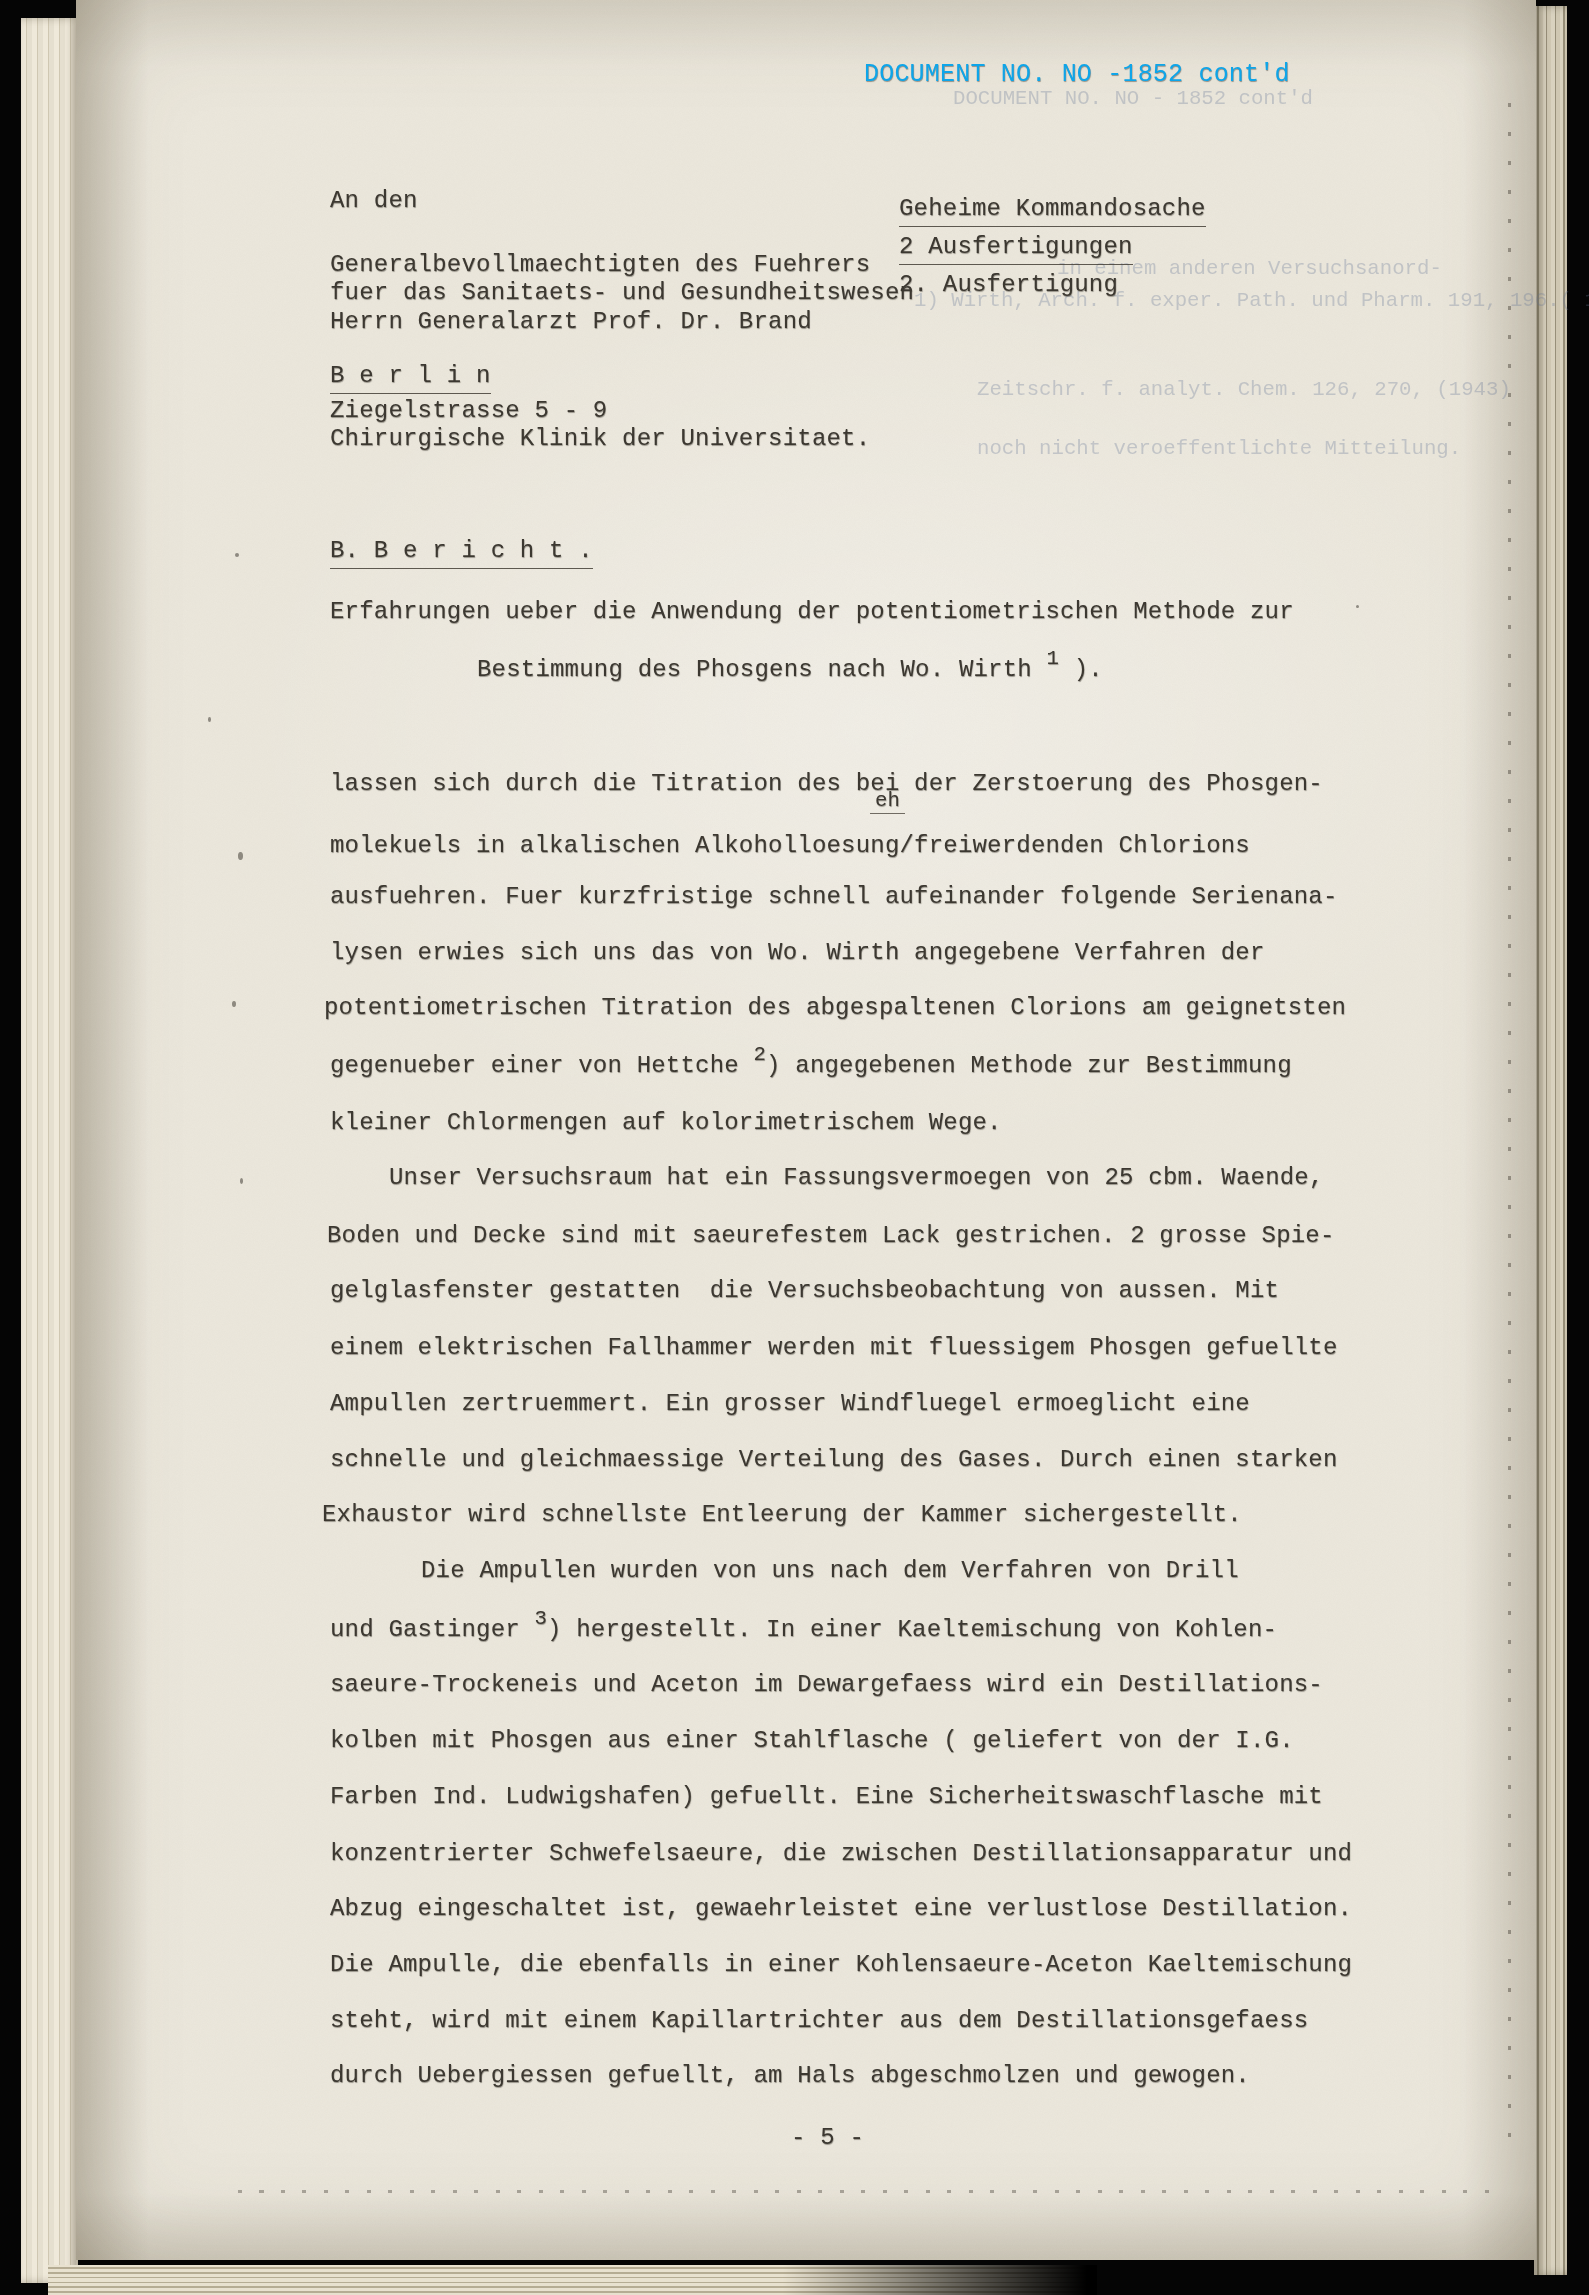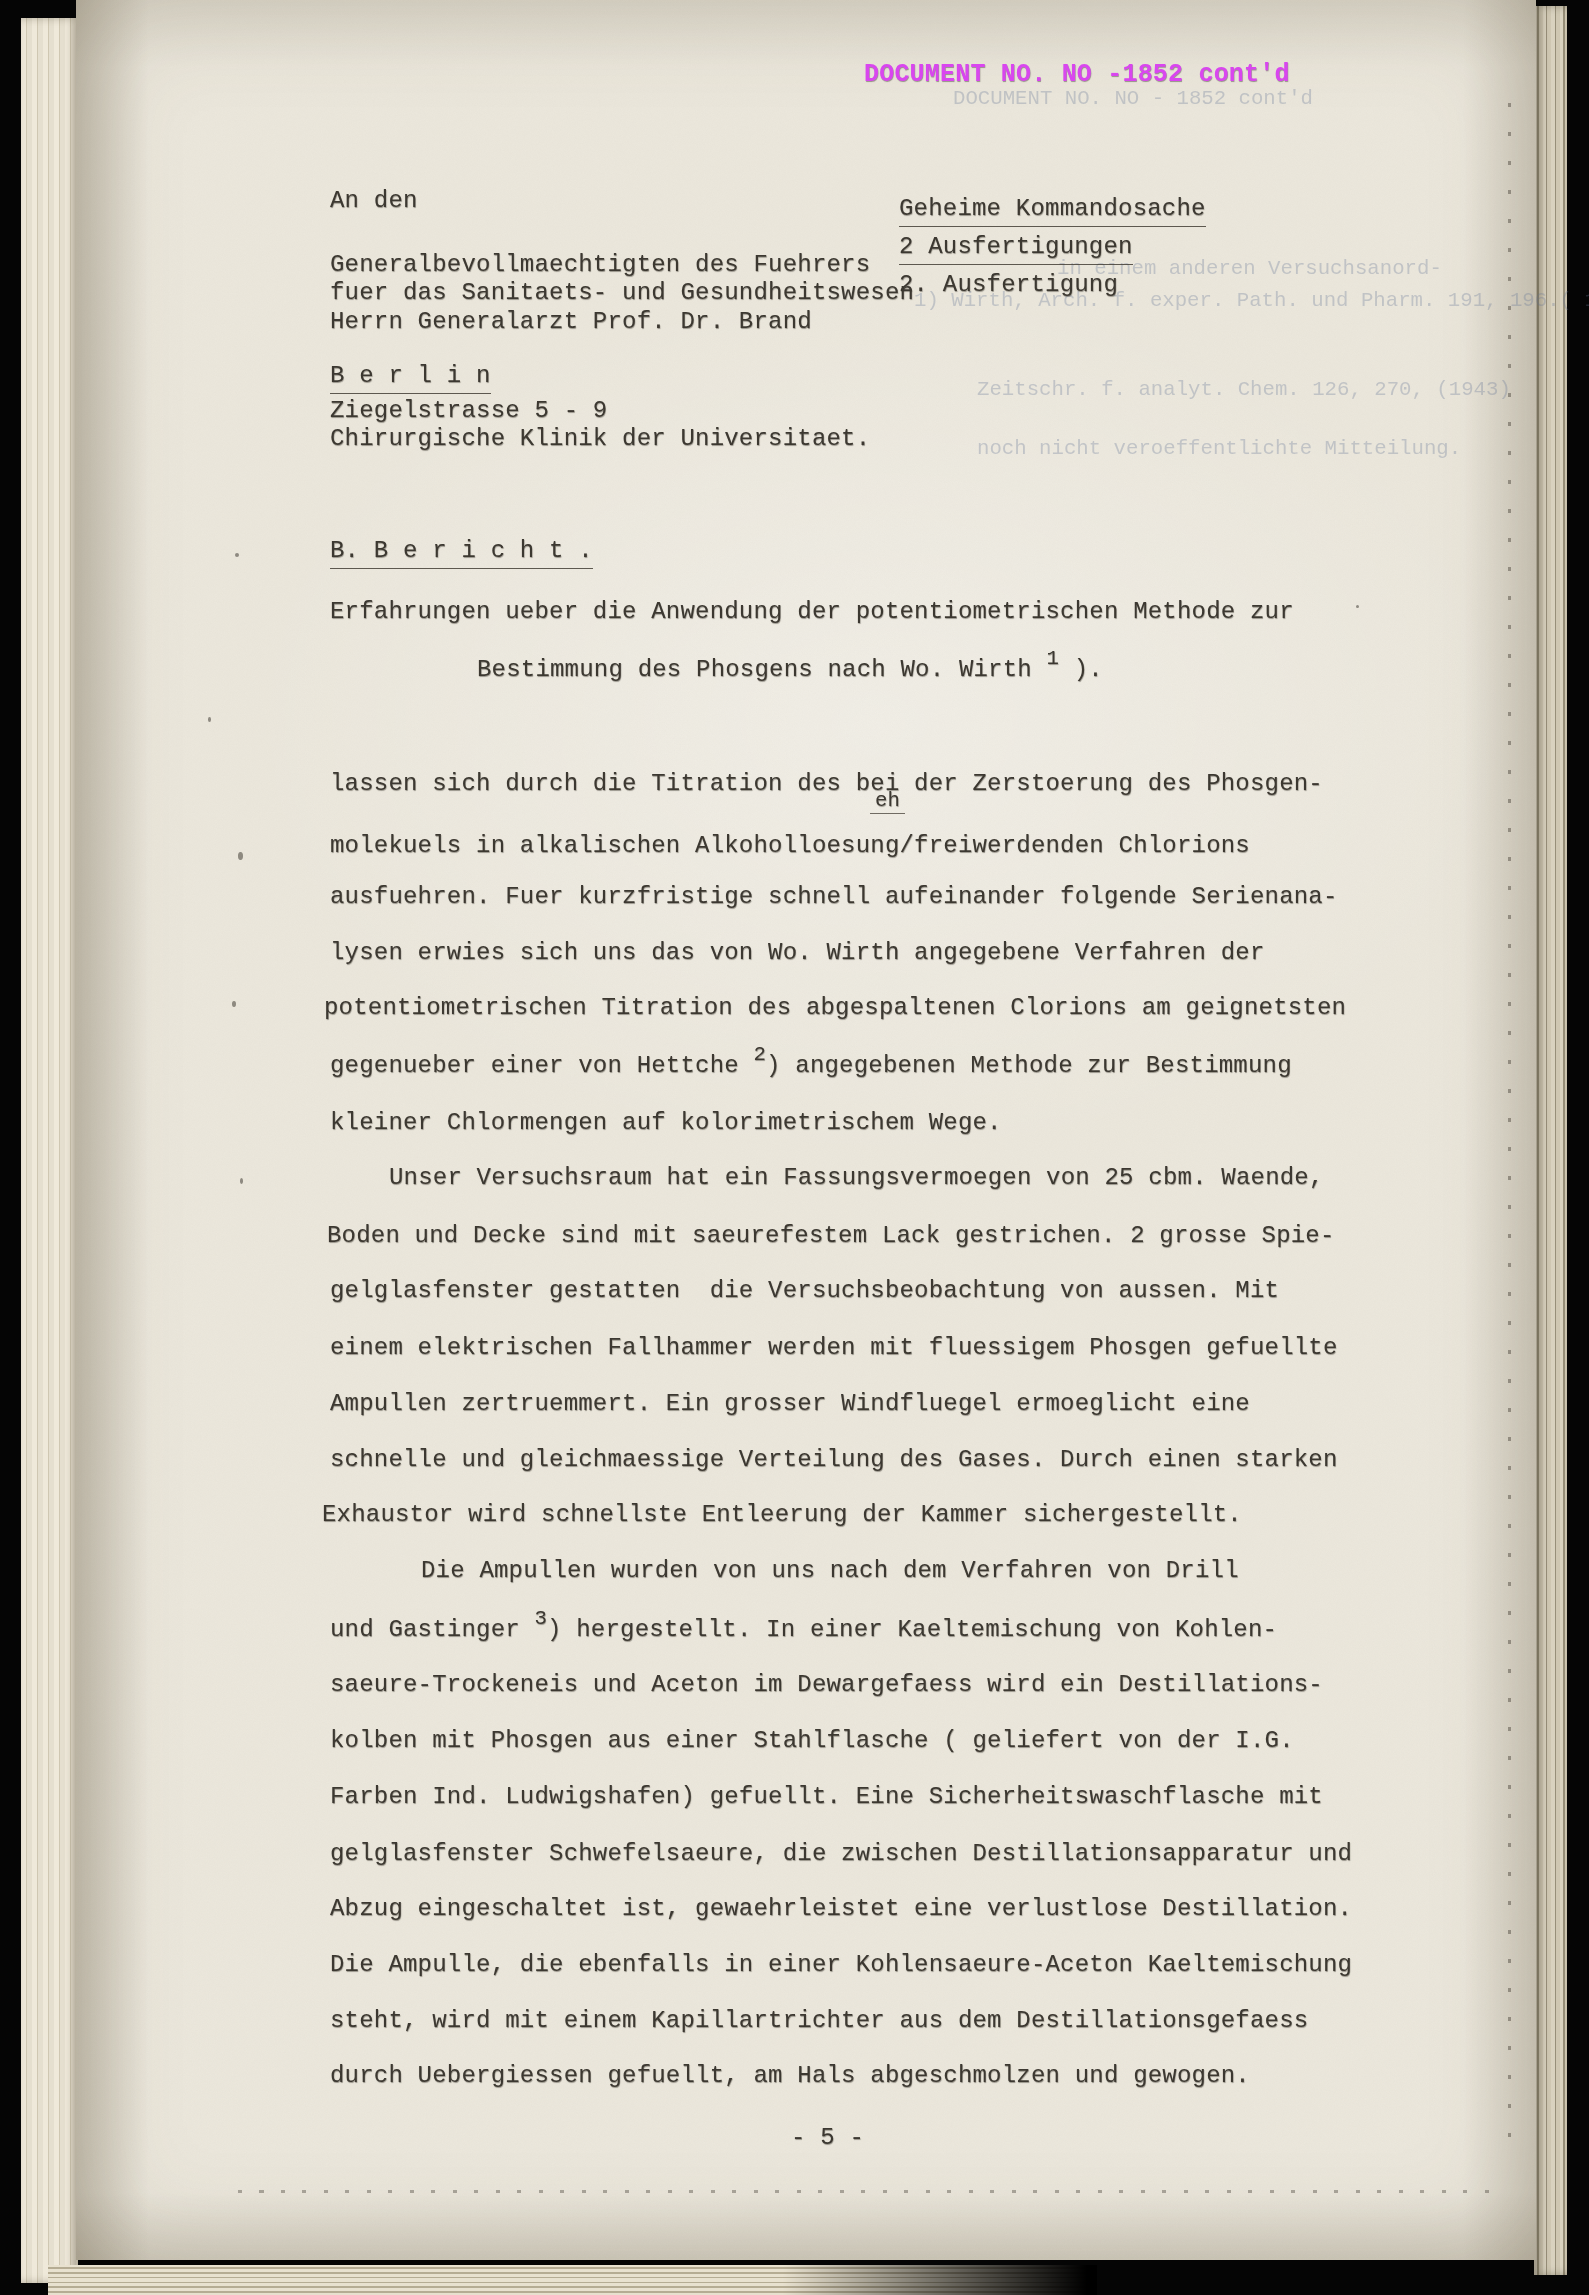--- a/index.html
+++ b/index.html
@@ -21,21 +21,21 @@
     background:
       radial-gradient(1033px 715px at 55% 32%, rgba(255,255,255,.30), rgba(255,255,255,0) 62%),
       linear-gradient(90deg, rgba(110,98,74,.30), rgba(0,0,0,0) 5%, rgba(0,0,0,0) 95%, rgba(110,98,74,.22)),
       linear-gradient(0deg, rgba(110,98,74,.18), rgba(0,0,0,0) 3%, rgba(0,0,0,0) 97%, rgba(110,98,74,.10)),
       #ece8dd;
     box-shadow:inset 0 0 111px rgba(95,84,60,.20);}
   .grain{position:absolute;left:76px;top:0;pointer-events:none;}
   
   .line{position:absolute;white-space:pre;font-size:24px;line-height:1;color:#3c3831;
     letter-spacing:0.2px;text-shadow:0.5px 0.6px 0.8px rgba(55,50,42,.45);}
-  .bold{font-weight:700;font-size:25px;color:#d946ef;}
+  .bold{font-weight:400;font-size:25px;color:#0ea5e9;}
   .ul{border-bottom:1.6px solid rgba(58,52,44,.8);padding-bottom:4px;}
   .sup{display:inline-block;position:relative;top:-12px;font-size:20.7px;}
   .ins-anchor{position:relative;display:inline-block;width:0;height:1em;}
   .ins{position:absolute;left:-44px;top:-37px;font-size:20.7px;white-space:pre;
     border-bottom:1.6px solid rgba(58,52,44,.7);padding:0 4.8px 1.6px;}
   
   .ghost{position:absolute;white-space:pre;font-size:20.7px;line-height:1;
     color:rgba(98,116,150,.30);filter:blur(0.5px);}
   
   .dots-v{position:absolute;left:1508px;top:103px;width:3.2px;height:2058px;
@@ -104,21 +104,21 @@
   <div class="line" style="left:330px;top:1336px">einem elektrischen Fallhammer werden mit fluessigem Phosgen gefuellte</div>
   <div class="line" style="left:330px;top:1392px">Ampullen zertruemmert. Ein grosser Windfluegel ermoeglicht eine</div>
   <div class="line" style="left:330px;top:1448px">schnelle und gleichmaessige Verteilung des Gases. Durch einen starken</div>
   <div class="line" style="left:322px;top:1503px">Exhaustor wird schnellste Entleerung der Kammer sichergestellt.</div>
 
   <div class="line" style="left:421px;top:1559px">Die Ampullen wurden von uns nach dem Verfahren von Drill</div>
   <div class="line" style="left:330px;top:1618px"><span>und Gastinger </span><span class="sup">3</span><span>) hergestellt. In einer Kaeltemischung von Kohlen-</span></div>
   <div class="line" style="left:330px;top:1729px">kolben mit Phosgen aus einer Stahlflasche ( geliefert von der I.G.</div>
   <div class="line" style="left:330px;top:1673px">saeure-Trockeneis und Aceton im Dewargefaess wird ein Destillations-</div>
   <div class="line" style="left:330px;top:1785px">Farben Ind. Ludwigshafen) gefuellt. Eine Sicherheitswaschflasche mit</div>
-  <div class="line" style="left:330px;top:1842px">gelglasfenster Schwefelsaeure, die zwischen Destillationsapparatur und</div>
+  <div class="line" style="left:330px;top:1842px">konzentrierter Schwefelsaeure, die zwischen Destillationsapparatur und</div>
   <div class="line" style="left:330px;top:1897px">Abzug eingeschaltet ist, gewaehrleistet eine verlustlose Destillation.</div>
   <div class="line" style="left:330px;top:1953px">Die Ampulle, die ebenfalls in einer Kohlensaeure-Aceton Kaeltemischung</div>
   <div class="line" style="left:330px;top:2009px">steht, wird mit einem Kapillartrichter aus dem Destillationsgefaess</div>
   <div class="line" style="left:330px;top:2064px">durch Uebergiessen gefuellt, am Hals abgeschmolzen und gewogen.</div>
 
   <div class="line" style="left:791px;top:2126px">- 5 -</div>
 
   <div class="dots-v"></div>
   <div class="dots-h"></div>
   <div class="speck" style="left:238px;top:852px;width:4.8px;height:8px"></div>

